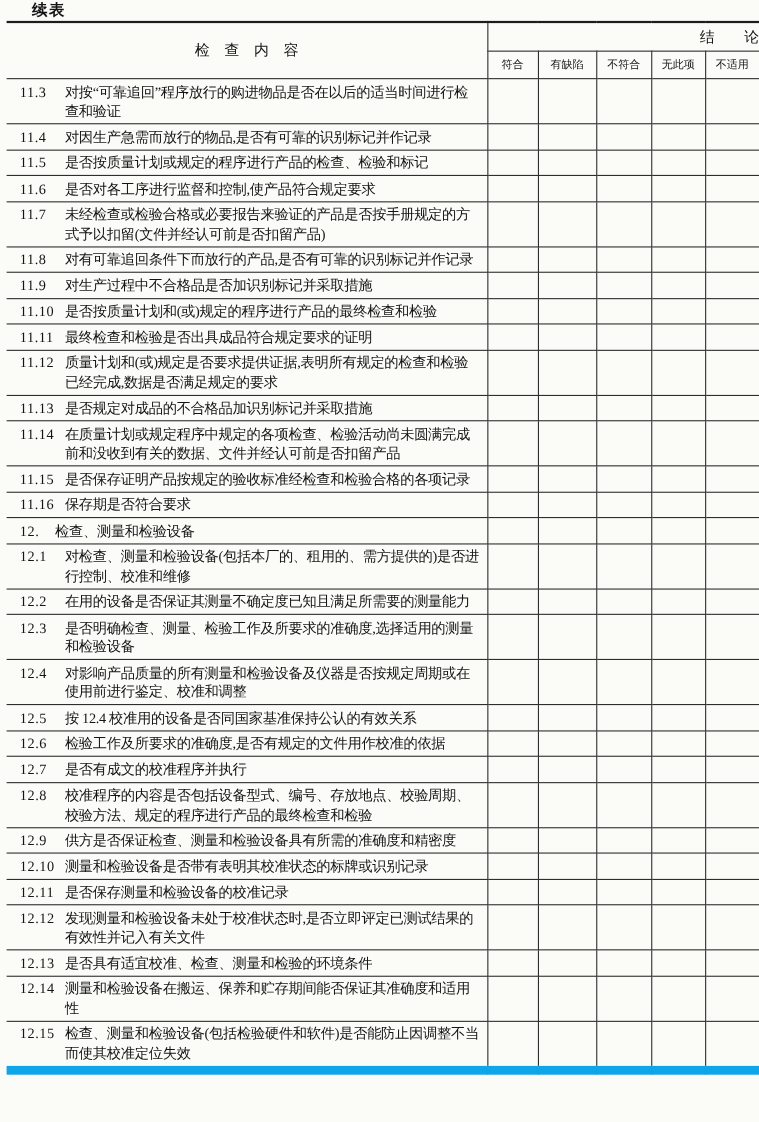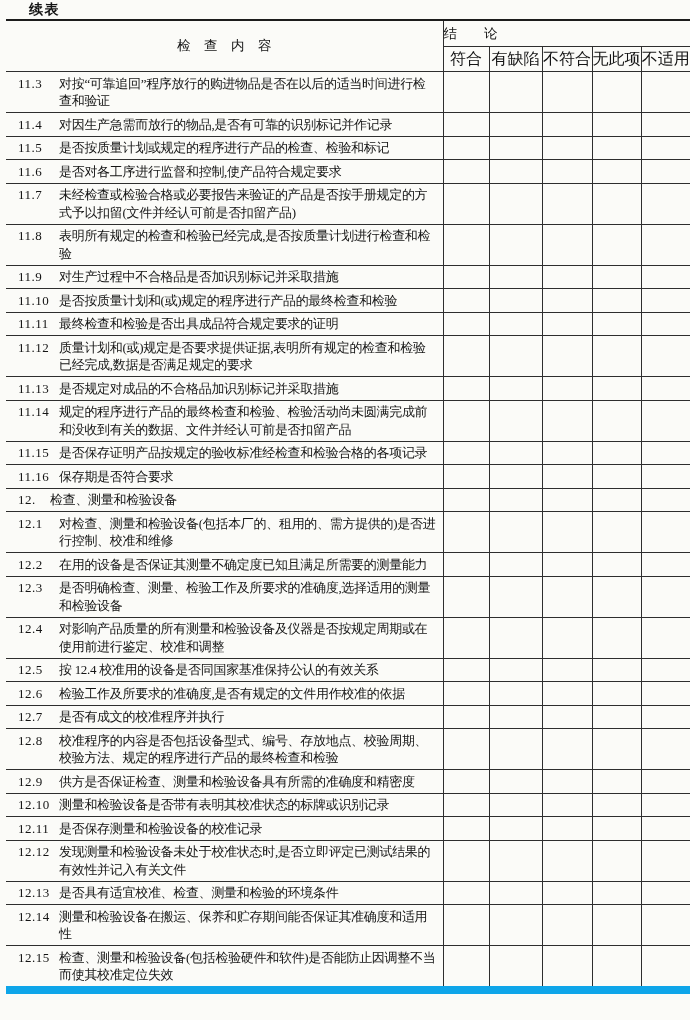--- a/index.html
+++ b/index.html
@@ -21,24 +21,24 @@
     border-top:2.5px solid #1c1c1c;
     border-bottom:8px solid #0ea5e9;
   }
   th,td{border:1px solid #2e2e2e;padding:0;vertical-align:middle;}
   .content-h,.content-cell{border-left:none;}
   .no-right{border-right:none;}
   .content-h{
     font-size:13.5px;font-weight:normal;text-align:center;
   }
   .concl-h{
-    height:25px;font-size:13.5px;font-weight:normal;text-align:left;
+    height:25px;font-size:13.5px;font-weight:normal;text-align:right;
   }
   .res-h{
-    height:24px;font-size:16px;font-weight:normal;
+    height:24px;font-size:10px;font-weight:normal;
   }
   .content-cell{
     padding:2.5px 5px 2.5px 12px;
     font-size:13px;line-height:17.5px;
   }
   .cell-inner{display:flex;align-items:flex-start;justify-content:flex-end;}
   .no{
     flex:0 0 auto;min-width:33px;margin-right:8px;
     font-family:"Liberation Serif","DejaVu Serif",serif;
     letter-spacing:0.5px;
@@ -143,21 +143,21 @@
           <td class="result-cell"></td>
           <td class="result-cell"></td>
           <td class="result-cell"></td>
           <td class="result-cell no-right"></td>
         </tr>
 
   <tr>
     <td class="content-cell">
       <div class="cell-inner">
         <span class="no">11.8</span>
-        <span class="txt">表明所有规定的检查和检验已经完成,是否按质量计划进行检查和检验</span>
+        <span class="txt">对有可靠追回条件下而放行的产品,是否有可靠的识别标记并作记录</span>
       </div>
     </td>
   <td class="result-cell"></td>
           <td class="result-cell"></td>
           <td class="result-cell"></td>
           <td class="result-cell"></td>
           <td class="result-cell no-right"></td>
         </tr>
 
   <tr>
@@ -227,21 +227,21 @@
           <td class="result-cell"></td>
           <td class="result-cell"></td>
           <td class="result-cell"></td>
           <td class="result-cell no-right"></td>
         </tr>
 
   <tr>
     <td class="content-cell">
       <div class="cell-inner">
         <span class="no">11.14</span>
-        <span class="txt">规定的程序进行产品的最终检查和检验、检验活动尚未圆满完成前和没收到有关的数据、文件并经认可前是否扣留产品</span>
+        <span class="txt">在质量计划或规定程序中规定的各项检查、检验活动尚未圆满完成前和没收到有关的数据、文件并经认可前是否扣留产品</span>
       </div>
     </td>
   <td class="result-cell"></td>
           <td class="result-cell"></td>
           <td class="result-cell"></td>
           <td class="result-cell"></td>
           <td class="result-cell no-right"></td>
         </tr>
 
   <tr>

